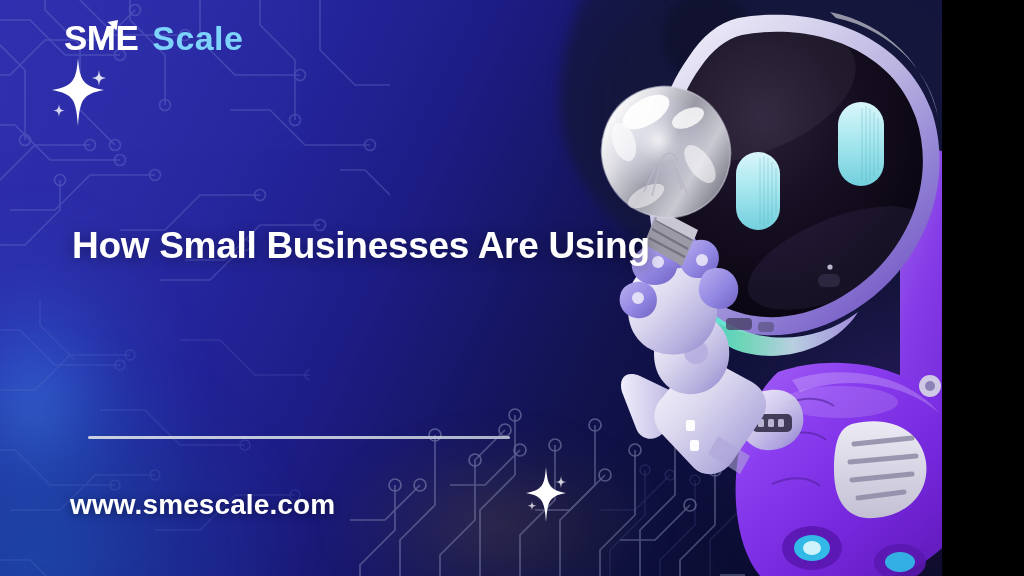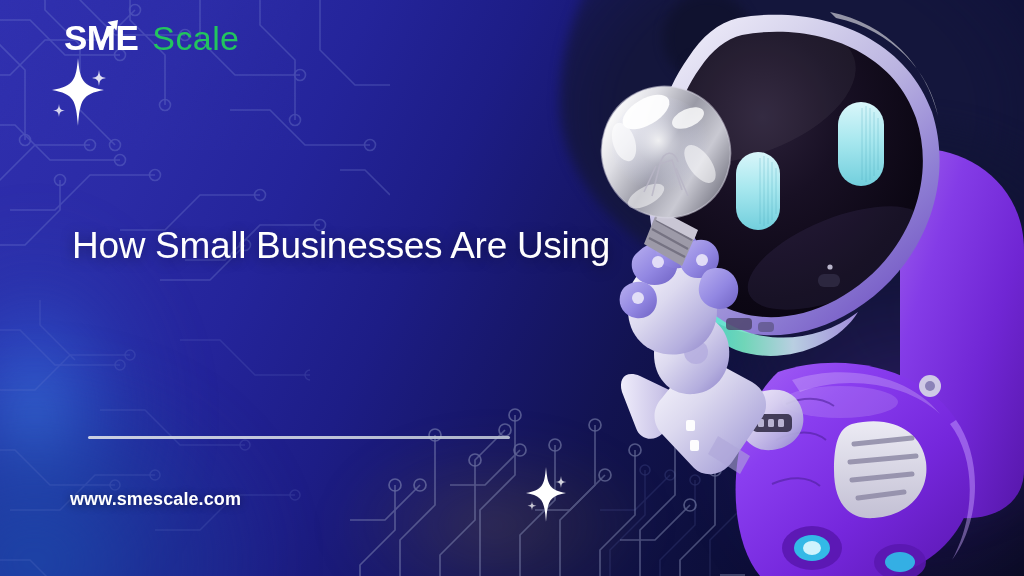--- a/index.html
+++ b/index.html
@@ -1,21 +1,21 @@
 <!DOCTYPE html>
 <html><head>
 <meta charset="utf-8">
 <title>SME Scale Banner</title>
 <style>
   * { margin:0; padding:0; box-sizing:border-box; }
   html,body { background:#000; }
 
   #banner {
     position:relative;
-    width:1024px; height:576px;
+    width:942px; height:576px;
     overflow:hidden;
     font-family:"Liberation Sans", sans-serif;
     background:#1a1a7a;
     -webkit-font-smoothing:antialiased;
   }
 
   
   .bg-layer { position:absolute; inset:0; }
 
   
@@ -112,49 +112,49 @@
     position:absolute; left:64px; top:20px;
     display:flex; align-items:baseline; gap:14px;
     white-space:nowrap;
   }
   .logo-mark { position:relative; display:flex; align-items:center; }
   .logo-sme {
     font-size:35px; font-weight:700; letter-spacing:-0.5px;
     color:#ffffff; line-height:1;
   }
   .logo-scale {
-    font-size:34px; font-weight:400; letter-spacing:0.4px;
-    color:#22c55e; line-height:1;
+    font-size:34px; font-weight:700; letter-spacing:0.4px;
+    color:#7dd3fc; line-height:1;
   }
   .logo-arrow { position:absolute; left:33px; top:-4px; }
 
   .headline {
     position:absolute; left:72px; top:222px;
     width:580px;
     color:#ffffff;
     font-size:37px;
-    font-weight:400;
+    font-weight:700;
     line-height:47px;
     letter-spacing:-0.3px;
     text-shadow:0 2px 14px rgba(0,0,0,0.40);
   }
   .headline .ln { display:block; }
 
   .divider {
     position:absolute; left:88px; top:436px;
     width:422px; height:3px;
     background:linear-gradient(90deg,#d8dbe6 0%, #cdd2e0 55%, #b9c0d2 100%);
     border-radius:2px;
     opacity:.92;
   }
 
   .url {
     position:absolute; left:70px; top:489px;
     color:#ffffff;
-    font-size:18px; font-weight:700; letter-spacing:0.1px;
+    font-size:28px; font-weight:700; letter-spacing:0.1px;
     text-shadow:0 1px 8px rgba(0,0,0,0.45);
   }
 
   
   #robot { position:absolute; left:600px; top:0; width:424px; height:576px; }
 </style>
 </head>
 <body>
 
 <div id="banner">

